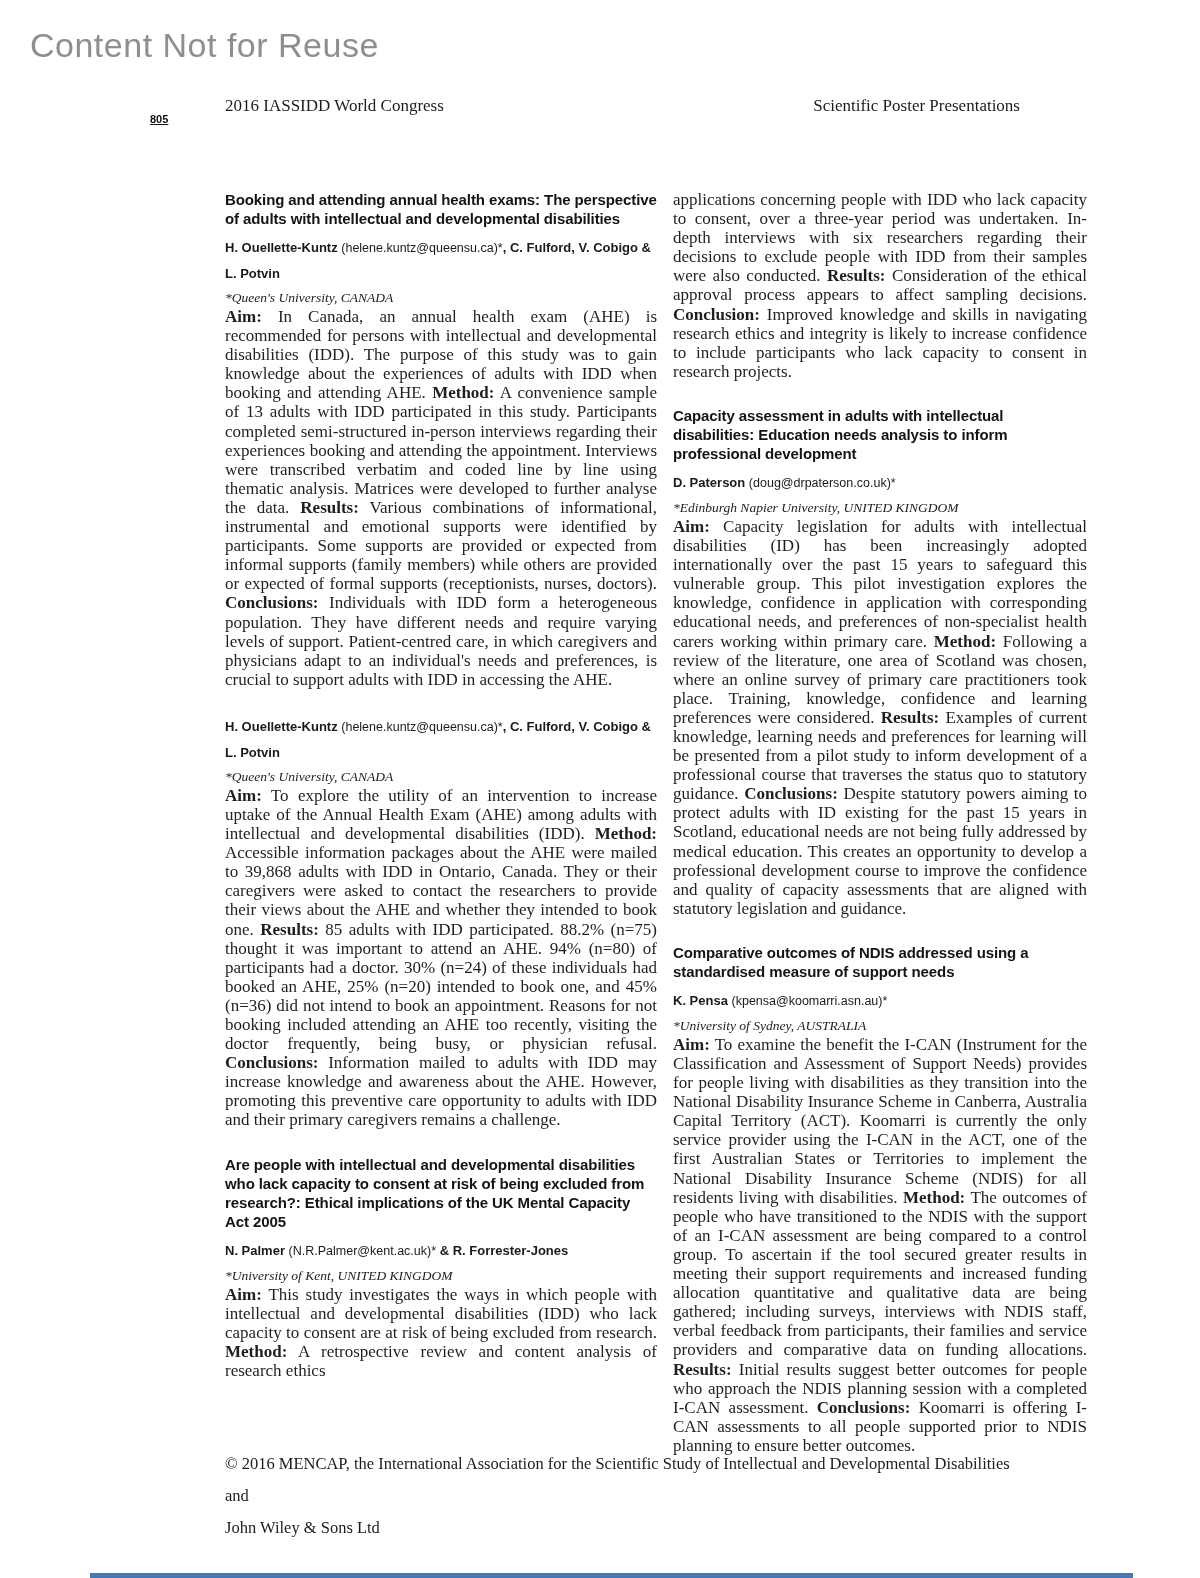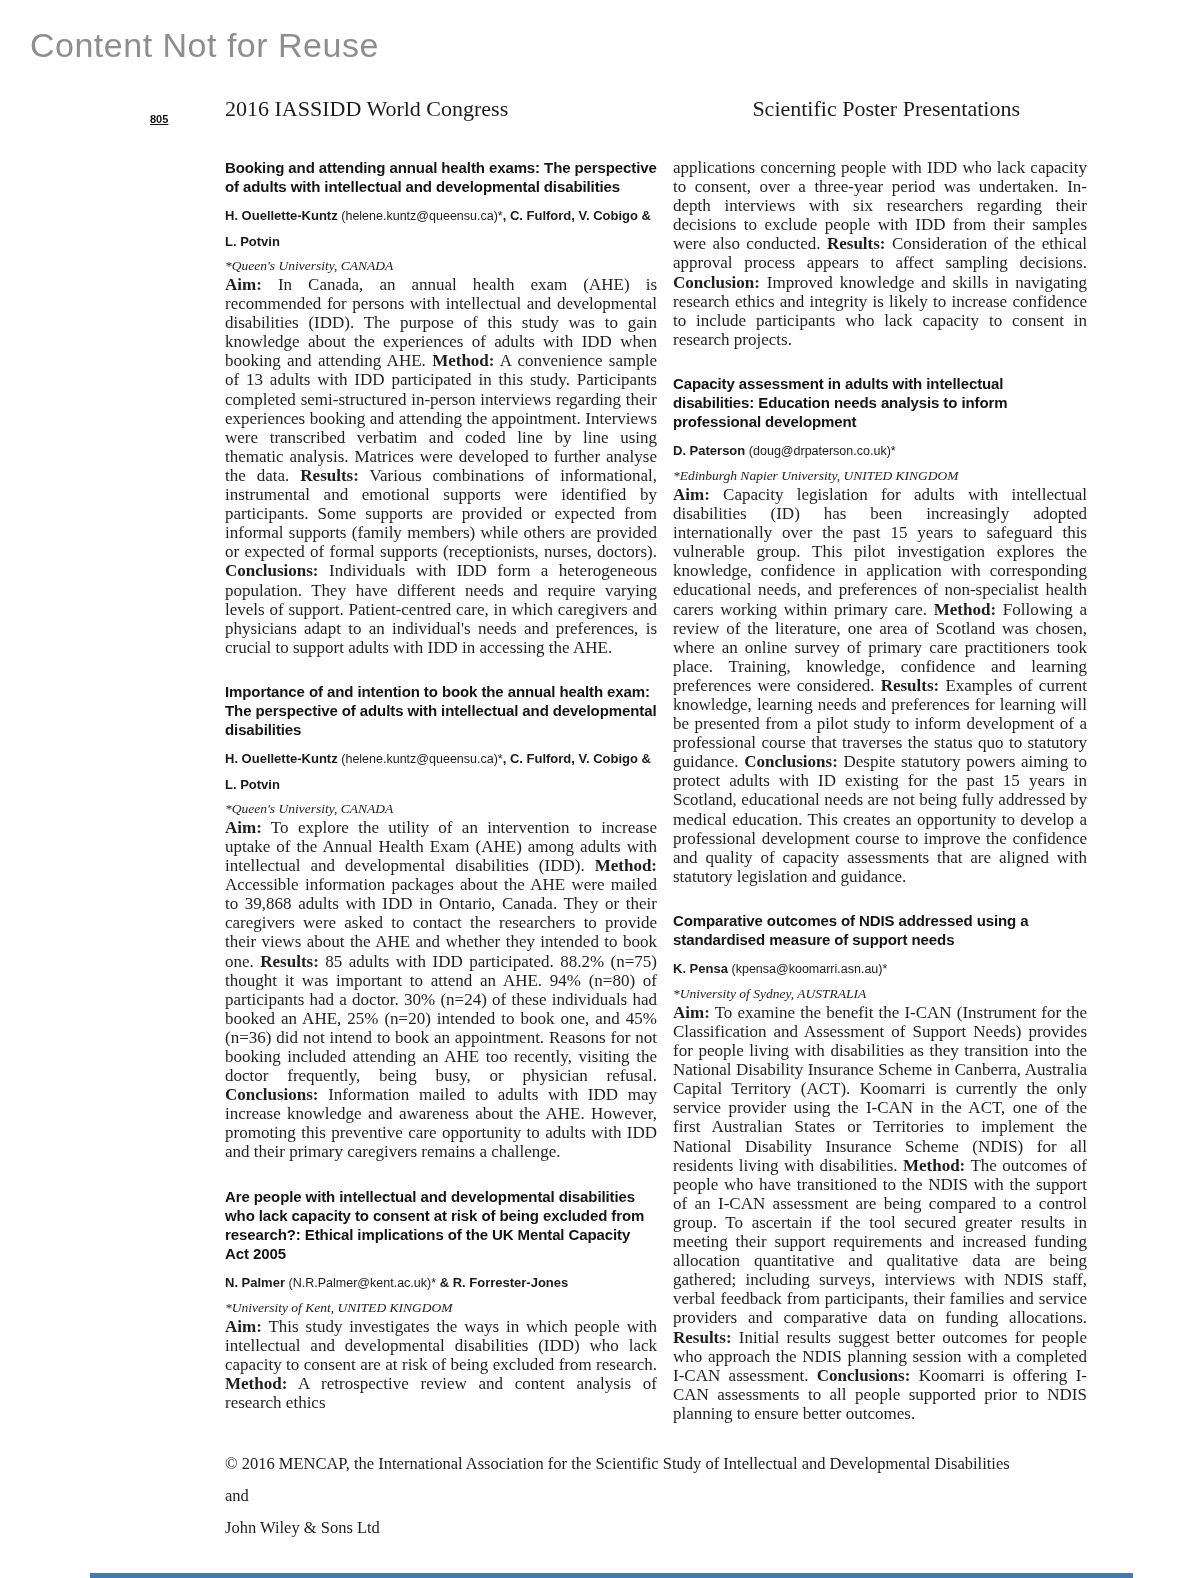--- a/index.html
+++ b/index.html
@@ -19,39 +19,39 @@
     font-weight:400;
     color:#8e8e8e;
     letter-spacing:0.5px;
   }
   .running-head{
     position:absolute;
     left:225px; right:113px; top:96px;
     display:flex;
     justify-content:space-between;
     font-family:"Liberation Serif", serif;
-    font-size:22px;
+    font-size:17px;
     color:#1c1c1c;
   }
   .page-number{
     position:absolute;
     left:150px; top:113px;
     font-family:"Liberation Sans", sans-serif;
     font-weight:700;
     font-size:11px;
     color:#111;
     text-decoration:underline;
   }
   .content{
     position:absolute;
     left:225px; top:158px;
     display:flex;
     gap:16px;
   }
-  .col{display:block;}
+  .col{display:block;margin-top:32px;}
   .col-left{width:432px;}
   .col-right{width:414px;}
   .abstract{margin:0 0 25px 0;}
   .title{
     margin:0 0 7px 0;
     font-family:"Liberation Sans", sans-serif;
     font-weight:700;
     font-size:15px;
     line-height:19px;
     letter-spacing:-0.1px;
@@ -114,21 +114,20 @@
 
   <div class="content">
     <div class="col col-left" id="col-left">
         <section class="abstract">
           <h3 class="title">Booking and attending annual health exams: The perspective of adults with intellectual and developmental disabilities</h3>
           <p class="authors"><span class="a-bold">H. Ouellette-Kuntz </span><span class="a-email">(helene.kuntz@queensu.ca)*</span><span class="a-bold">, C. Fulford, V. Cobigo &amp; L. Potvin</span></p>
           <p class="affil">*Queen's University, CANADA</p>
           <p class="abody"><span class="b">Aim:</span><span> In Canada, an annual health exam (AHE) is recommended for persons with intellectual and developmental disabilities (IDD). The purpose of this study was to gain knowledge about the experiences of adults with IDD when booking and attending AHE. </span><span class="b">Method:</span><span> A convenience sample of 13 adults with IDD participated in this study. Participants completed semi-structured in-person interviews regarding their experiences booking and attending the appointment. Interviews were transcribed verbatim and coded line by line using thematic analysis. Matrices were developed to further analyse the data. </span><span class="b">Results:</span><span> Various combinations of informational, instrumental and emotional supports were identified by participants. Some supports are provided or expected from informal supports (family members) while others are provided or expected of formal supports (receptionists, nurses, doctors). </span><span class="b">Conclusions:</span><span> Individuals with IDD form a heterogeneous population. They have different needs and require varying levels of support. Patient-centred care, in which caregivers and physicians adapt to an individual's needs and preferences, is crucial to support adults with IDD in accessing the AHE.</span></p>
         </section>
         <section class="abstract">
-          <h3 class="title">Importance of and intention to book the annual health exam: The perspective of adults with intellectual and developmental disabilities</h3>
           <p class="authors"><span class="a-bold">H. Ouellette-Kuntz </span><span class="a-email">(helene.kuntz@queensu.ca)*</span><span class="a-bold">, C. Fulford, V. Cobigo &amp; L. Potvin</span></p>
           <p class="affil">*Queen's University, CANADA</p>
           <p class="abody"><span class="b">Aim:</span><span> To explore the utility of an intervention to increase uptake of the Annual Health Exam (AHE) among adults with intellectual and developmental disabilities (IDD). </span><span class="b">Method:</span><span> Accessible information packages about the AHE were mailed to 39,868 adults with IDD in Ontario, Canada. They or their caregivers were asked to contact the researchers to provide their views about the AHE and whether they intended to book one. </span><span class="b">Results:</span><span> 85 adults with IDD participated. 88.2% (n=75) thought it was important to attend an AHE. 94% (n=80) of participants had a doctor. 30% (n=24) of these individuals had booked an AHE, 25% (n=20) intended to book one, and 45% (n=36) did not intend to book an appointment. Reasons for not booking included attending an AHE too recently, visiting the doctor frequently, being busy, or physician refusal. </span><span class="b">Conclusions:</span><span> Information mailed to adults with IDD may increase knowledge and awareness about the AHE. However, promoting this preventive care opportunity to adults with IDD and their primary caregivers remains a challenge.</span></p>
         </section>
         <section class="abstract">
           <h3 class="title">Are people with intellectual and developmental disabilities who lack capacity to consent at risk of being excluded from research?: Ethical implications of the UK Mental Capacity Act 2005</h3>
           <p class="authors"><span class="a-bold">N. Palmer </span><span class="a-email">(N.R.Palmer@kent.ac.uk)*</span><span class="a-bold"> &amp; R. Forrester-Jones</span></p>
           <p class="affil">*University of Kent, UNITED KINGDOM</p>
           <p class="abody"><span class="b">Aim:</span><span> This study investigates the ways in which people with intellectual and developmental disabilities (IDD) who lack capacity to consent are at risk of being excluded from research. </span><span class="b">Method:</span><span> A retrospective review and content analysis of research ethics</span></p>
         </section>

